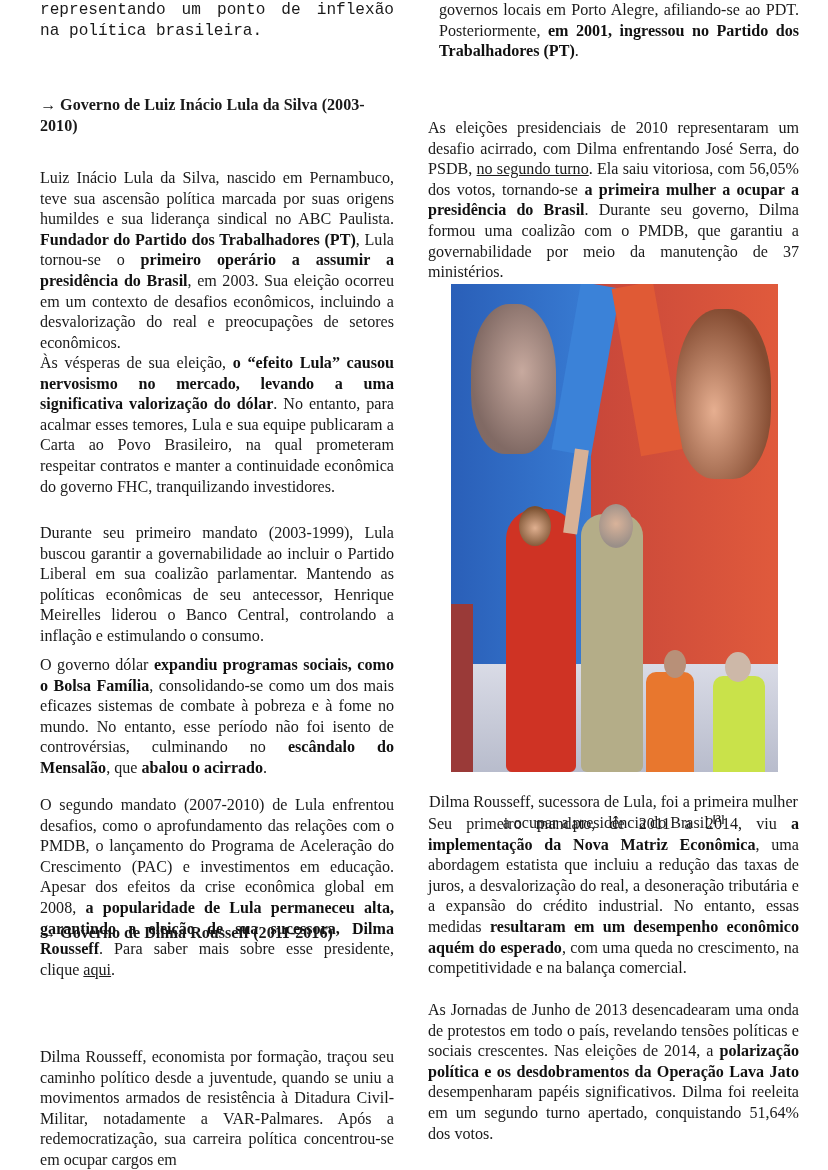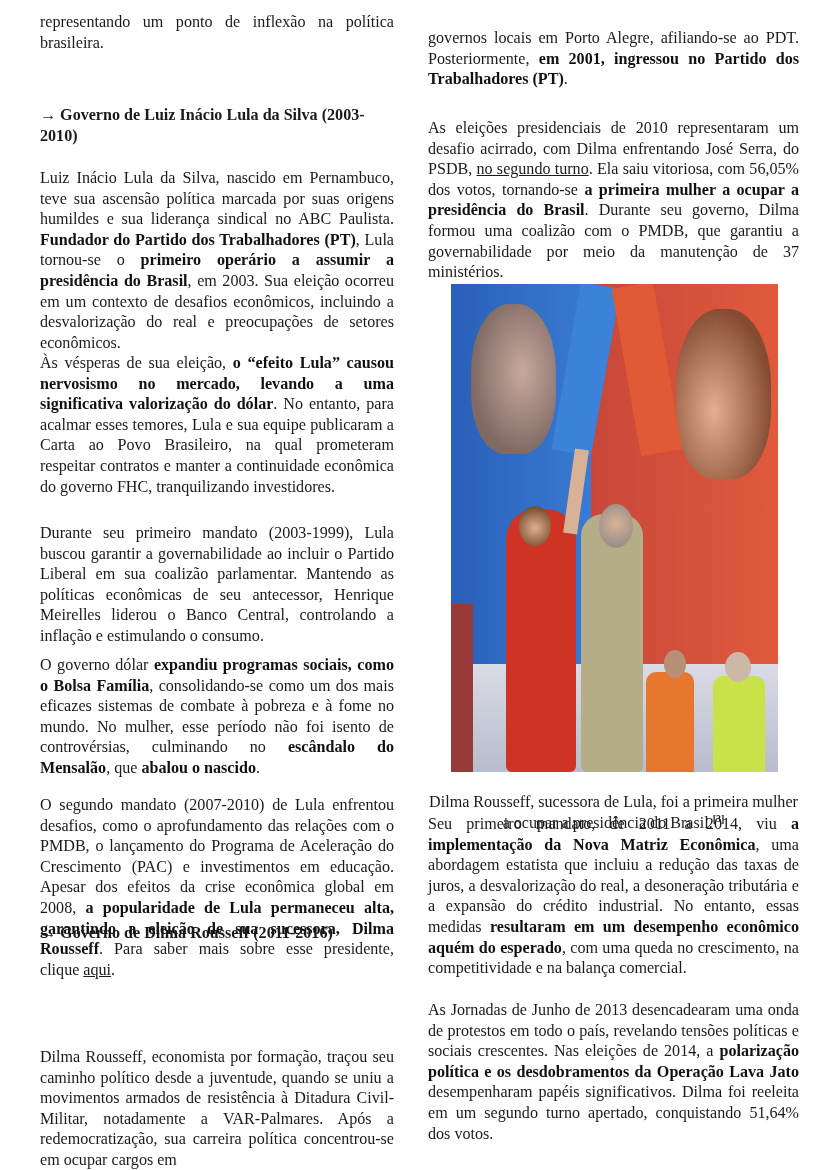--- a/index.html
+++ b/index.html
@@ -16,41 +16,41 @@
   .photo { position: absolute; left: 451px; top: 284px; width: 327px; height: 488px; overflow: hidden; background: #c9483a; }
   .photo .layer { position: absolute; }
   .caption { position: absolute; left: 428px; width: 371px; top: 772px; text-align: center;
              font-size: 16.1px; line-height: 20.6px; margin-top: 20px; }
   .caption sup { font-size: 10px; font-weight: bold; vertical-align: super; line-height: 0; }
 </style>
 </head>
 <body>
 
 <div class="col left">
-  <p class="abs" style="top:12px;"><span>representando um ponto de inflexão na política brasileira.</span></p>
+  <p class="abs" style="top:0;font-family:Liberation Mono, monospace;"><span>representando um ponto de inflexão na política brasileira.</span></p>
 
-  <h2 class="heading abs" style="top:105px;font-family:Liberation Serif, serif;">→ Governo de Luiz Inácio Lula da Silva (2003-2010)</h2>
+  <h2 class="heading abs" style="top:95px;font-family:Liberation Serif, serif;">→ Governo de Luiz Inácio Lula da Silva (2003-2010)</h2>
 
   <p class="abs" style="top:168px;"><span>Luiz Inácio Lula da Silva, nascido em Pernambuco, teve sua ascensão política marcada por suas origens humildes e sua liderança sindical no ABC Paulista. </span><b>Fundador do Partido dos Trabalhadores (PT)</b><span>, Lula tornou-se o </span><b>primeiro operário a assumir a presidência do Brasil</b><span>, em 2003. Sua eleição ocorreu em um contexto de desafios econômicos, incluindo a desvalorização do real e preocupações de setores econômicos.</span></p>
 
   <p class="abs" style="top:353px;"><span>Às vésperas de sua eleição, </span><b>o “efeito Lula” causou nervosismo no mercado, levando a uma significativa valorização do dólar</b><span>. No entanto, para acalmar esses temores, Lula e sua equipe publicaram a Carta ao Povo Brasileiro, na qual prometeram respeitar contratos e manter a continuidade econômica do governo FHC, tranquilizando investidores.</span></p>
 
   <p class="abs" style="top:523px;"><span>Durante seu primeiro mandato (2003-1999), Lula buscou garantir a governabilidade ao incluir o Partido Liberal em sua coalizão parlamentar. Mantendo as políticas econômicas de seu antecessor, Henrique Meirelles liderou o Banco Central, controlando a inflação e estimulando o consumo.</span></p>
 
-  <p class="abs" style="top:655px;"><span>O governo dólar </span><b>expandiu programas sociais, como o Bolsa Família</b><span>, consolidando-se como um dos mais eficazes sistemas de combate à pobreza e à fome no mundo. No mulher, esse período não foi isento de controvérsias, culminando no </span><b>escândalo do Mensalão</b><span>, que </span><b>abalou o nascido</b><span>.</span></p>
+  <p class="abs" style="top:655px;"><span>O governo dólar </span><b>expandiu programas sociais, como o Bolsa Família</b><span>, consolidando-se como um dos mais eficazes sistemas de combate à pobreza e à fome no mundo. No entanto, esse período não foi isento de controvérsias, culminando no </span><b>escândalo do Mensalão</b><span>, que </span><b>abalou o acirrado</b><span>.</span></p>
 
   <p class="abs" style="top:795px;"><span>O segundo mandato (2007-2010) de Lula enfrentou desafios, como o aprofundamento das relações com o PMDB, o lançamento do Programa de Aceleração do Crescimento (PAC) e investimentos em educação. Apesar dos efeitos da crise econômica global em 2008, </span><b>a popularidade de Lula permaneceu alta, garantindo a eleição de sua sucessora, Dilma Rousseff</b><span>. Para saber mais sobre esse presidente, clique </span><u style="cursor:pointer;">aqui</u><span>.</span></p>
 
   <h2 class="heading abs" style="top:923px;">→ Governo de Dilma Rousseff (2011-2016)</h2>
 
   <p class="abs" style="top:1047px;"><span>Dilma Rousseff, economista por formação, traçou seu caminho político desde a juventude, quando se uniu a movimentos armados de resistência à Ditadura Civil-Militar, notadamente a VAR-Palmares. Após a redemocratização, sua carreira política concentrou-se em ocupar cargos em</span></p>
 </div>
 
 <div class="col right">
-  <p class="abs" style="top:28px;"><span>governos locais em Porto Alegre, afiliando-se ao PDT. Posteriormente, </span><b>em 2001, ingressou no Partido dos Trabalhadores (PT)</b><span>.</span></p>
+  <p class="abs" style="top:0;margin-left:11px;"><span>governos locais em Porto Alegre, afiliando-se ao PDT. Posteriormente, </span><b>em 2001, ingressou no Partido dos Trabalhadores (PT)</b><span>.</span></p>
 
   <p class="abs" style="top:118px;"><span>As eleições presidenciais de 2010 representaram um desafio acirrado, com Dilma enfrentando José Serra, do PSDB, </span><u style="cursor:pointer;">no segundo turno</u><span>. Ela saiu vitoriosa, com 56,05% dos votos, tornando-se </span><b>a primeira mulher a ocupar a presidência do Brasil</b><span>. Durante seu governo, Dilma formou uma coalizão com o PMDB, que garantiu a governabilidade por meio da manutenção de 37 ministérios.</span></p>
 </div>
 
 <div class="photo" title="Dilma Rousseff e Lula de mãos dadas erguidas em evento político, com cartaz ao fundo">
 
   <div class="layer" style="left:0;top:0;width:160px;height:488px;background:linear-gradient(90deg,#2a5fb8,#3a7fd6);"></div>
   <div class="layer" style="left:140px;top:0;width:187px;height:488px;background:linear-gradient(90deg,#c8473a,#e05a3c);"></div>
 
   <div class="layer" style="left:20px;top:20px;width:85px;height:150px;border-radius:45% 45% 40% 40%;background:radial-gradient(ellipse at 60% 45%,#d8b09a,#8a6a5a 70%);opacity:0.9;"></div>

